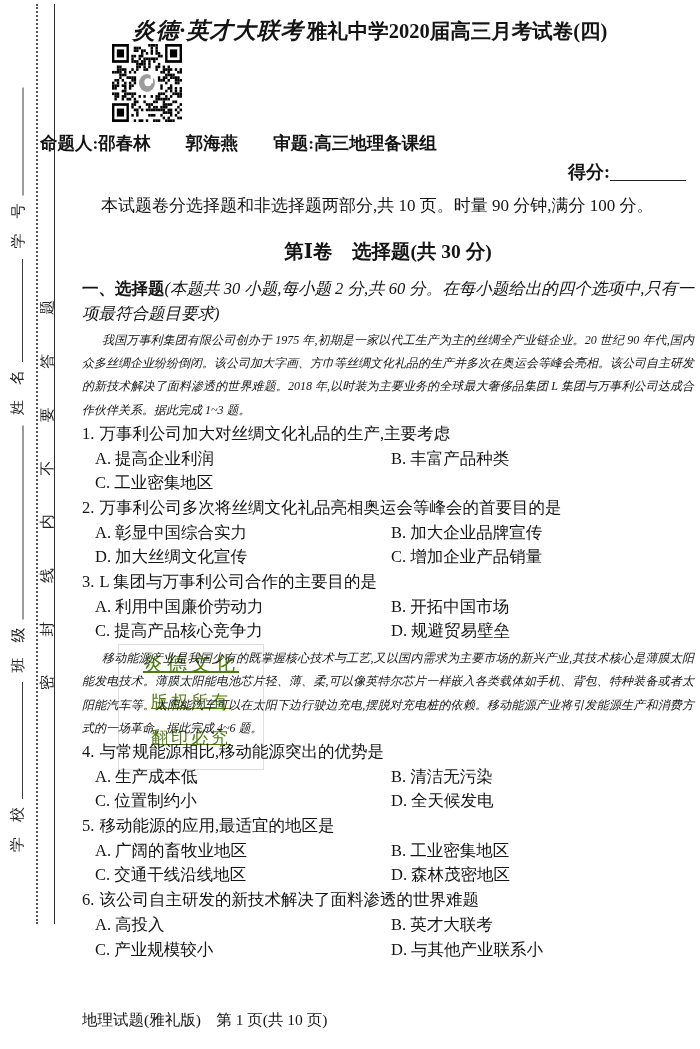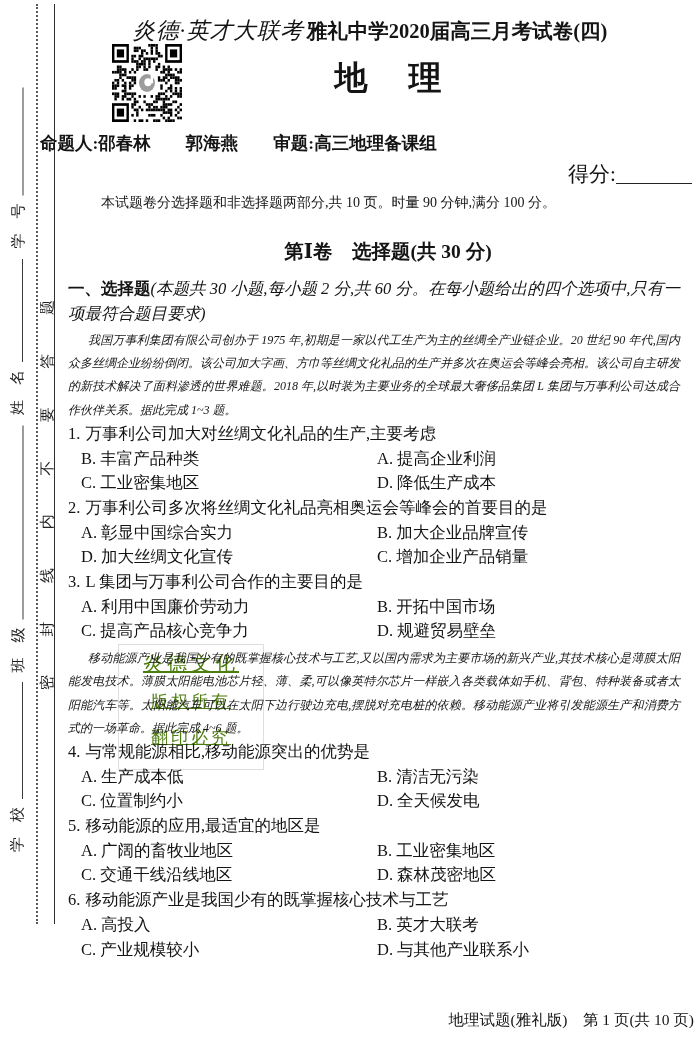--- a/index.html
+++ b/index.html
@@ -12,54 +12,54 @@
   .seal-field{position:absolute;height:20px;display:flex;align-items:flex-end;
               transform:rotate(-90deg);font-size:15px;white-space:pre;color:#222;}
   .seal-field .blank{flex:1;border-bottom:1.3px solid #3a3a3a;margin:0 2px 4px 8px;}
   .seal-warning{position:absolute;left:-149px;top:485px;width:390px;height:20px;
                 display:flex;justify-content:space-between;transform:rotate(-90deg);
                 font-size:15px;color:#222;padding:0 2px;}
 
   
   .hdr{position:absolute;left:60px;width:620px;top:15px;text-align:center;
        font-size:20.5px;font-weight:bold;white-space:nowrap;}
-  .hdr .calli{font-size:22.5px;font-style:italic;font-weight:400;letter-spacing:1px;margin-right:3px;text-align:right;}
+  .hdr .calli{font-size:22.5px;font-style:italic;font-weight:700;letter-spacing:1px;margin-right:3px;text-align:right;}
   .qr{position:absolute;left:112px;top:44px;width:70px;height:78px;}
   .subject{position:absolute;left:180px;width:420px;top:56px;text-align:center;
            font-size:33px;font-weight:bold;letter-spacing:4px;}
   .setters{position:absolute;left:40px;width:660px;top:131px;text-align:left;
            font-weight:bold;font-size:17.5px;white-space:pre;}
-  .score{position:absolute;left:568px;top:160px;font-weight:normal;font-size:21px;}
+  .score{position:absolute;left:568px;top:160px;font-weight:bold;font-size:18px;}
   .score .blank{display:inline-block;width:76px;height:16px;border-bottom:1.5px solid #222;
                 vertical-align:-3px;}
-  .intro{position:absolute;left:82px;width:612px;top:194px;font-size:14px;
+  .intro{position:absolute;left:82px;width:612px;top:194px;font-size:17px;
          text-indent:19px;margin:0;}
   .sec{position:absolute;left:82px;width:612px;top:238px;text-align:center;
        font-size:19.5px;font-weight:bold;margin:0;}
 
   
-  .flow{position:absolute;left:68px;width:612px;top:276px;z-index:1;font-size:16.5px;}
+  .flow{position:absolute;left:82px;width:612px;top:276px;z-index:1;font-size:16.5px;}
   .instruction{margin:0;line-height:25px;text-align:justify;}
   .instruction b{font-weight:bold;}
   .kai{font-style:italic;font-weight:normal;}
   .passage{margin:3px 0 0 0;line-height:23.2px;font-size:12px;font-style:italic;
            text-indent:20px;text-align:justify;}
   .question{line-height:24.7px;}
   .stem{display:flex;}
   .qnum{margin-right:5px;}
   .opts{display:grid;grid-template-columns:296px 1fr;padding-left:13px;}
   .opt .okey{margin-right:4px;}
 
   
   .watermark{position:absolute;left:118px;top:644px;width:144px;height:124px;
              border:1px solid #dedede;color:#4d7c0f;text-align:center;z-index:0;text-decoration:underline;}
   .wm1{margin-top:5px;font-size:20px;letter-spacing:4px;}
   .wm2,.wm3{font-size:17px;letter-spacing:3px;margin-top:13px;}
 
-  .footer{position:absolute;left:82px;width:612px;top:1010px;text-align:right;
+  .footer{position:absolute;left:82px;width:612px;top:1010px;text-align:left;
           font-size:15.5px;white-space:pre;}
 </style>
 </head>
 <body>
 
 <div class="page">
 
   <div class="seal-dotted"></div>
   <div class="seal-solid"></div>
 
@@ -375,21 +375,20 @@
         <rect x="25" y="28" width="1" height="1"></rect>
       </g>
     <g>
       <rect x="10.5" y="10.5" width="8" height="8" rx="1.6" fill="#fff"></rect>
       <circle cx="14.5" cy="14.5" r="3.3" fill="#9c9c9c"></circle>
       <circle cx="14.9" cy="14.2" r="1.5" fill="#fff"></circle>
       <rect x="16" y="11.6" width="1" height="3" fill="#fff"></rect>
     </g>
   </svg>
 
-  <div class="subject">地　理</div>
 
   <div class="setters">命题人:邵春林　　郭海燕　　审题:高三地理备课组</div>
 
   <div class="score">
     <span>得分:</span><span class="blank"></span>
   </div>
 
   <p class="intro">本试题卷分选择题和非选择题两部分,共 10 页。时量 90 分钟,满分 100 分。</p>
 
   <p class="sec">第Ⅰ卷　选择题(共 30 分)</p>
@@ -401,24 +400,23 @@
     </p>
 
     <p class="passage">我国万事利集团有限公司创办于 1975 年,初期是一家以代工生产为主的丝绸全产业链企业。20 世纪 90 年代,国内众多丝绸企业纷纷倒闭。该公司加大字画、方巾等丝绸文化礼品的生产并多次在奥运会等峰会亮相。该公司自主研发的新技术解决了面料渗透的世界难题。2018 年,以时装为主要业务的全球最大奢侈品集团 L 集团与万事利公司达成合作伙伴关系。据此完成 1~3 题。</p>
 
     <div class="question">
       <div class="stem">
         <span class="qnum">1.</span>
         <span>万事利公司加大对丝绸文化礼品的生产,主要考虑</span>
       </div>
       <div class="opts">
+        <div class="opt"><span class="okey">A.</span><span>提高企业利润</span></div>
         <div class="opt"><span class="okey">B.</span><span>丰富产品种类</span></div>
-        <div class="opt"><span class="okey">A.</span><span>提高企业利润</span></div>
         <div class="opt"><span class="okey">C.</span><span>工业密集地区</span></div>
-        <div class="opt"><span class="okey">D.</span><span>降低生产成本</span></div>
       </div>
     </div>
 
     <div class="question">
       <div class="stem">
         <span class="qnum">2.</span>
         <span>万事利公司多次将丝绸文化礼品亮相奥运会等峰会的首要目的是</span>
       </div>
       <div class="opts">
         <div class="opt"><span class="okey">A.</span><span>彰显中国综合实力</span></div>
@@ -465,21 +463,21 @@
         <div class="opt"><span class="okey">A.</span><span>广阔的畜牧业地区</span></div>
         <div class="opt"><span class="okey">B.</span><span>工业密集地区</span></div>
         <div class="opt"><span class="okey">C.</span><span>交通干线沿线地区</span></div>
         <div class="opt"><span class="okey">D.</span><span>森林茂密地区</span></div>
       </div>
     </div>
 
     <div class="question">
       <div class="stem">
         <span class="qnum">6.</span>
-        <span>移动能源产业是我国少有的既掌握核心技术与工艺</span>
+        <span>该公司自主研发的新技术解决了面料渗透的世界难题</span>
       </div>
       <div class="opts">
         <div class="opt"><span class="okey">A.</span><span>高投入</span></div>
         <div class="opt"><span class="okey">B.</span><span>英才大联考</span></div>
         <div class="opt"><span class="okey">C.</span><span>产业规模较小</span></div>
         <div class="opt"><span class="okey">D.</span><span>与其他产业联系小</span></div>
       </div>
     </div>
 
   </div>

